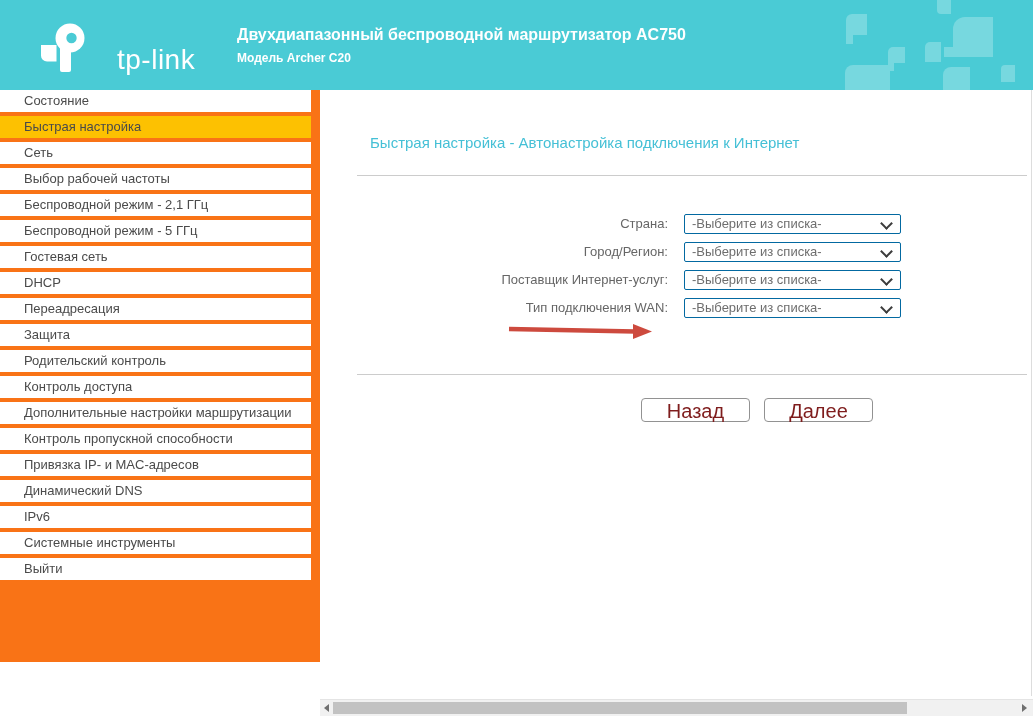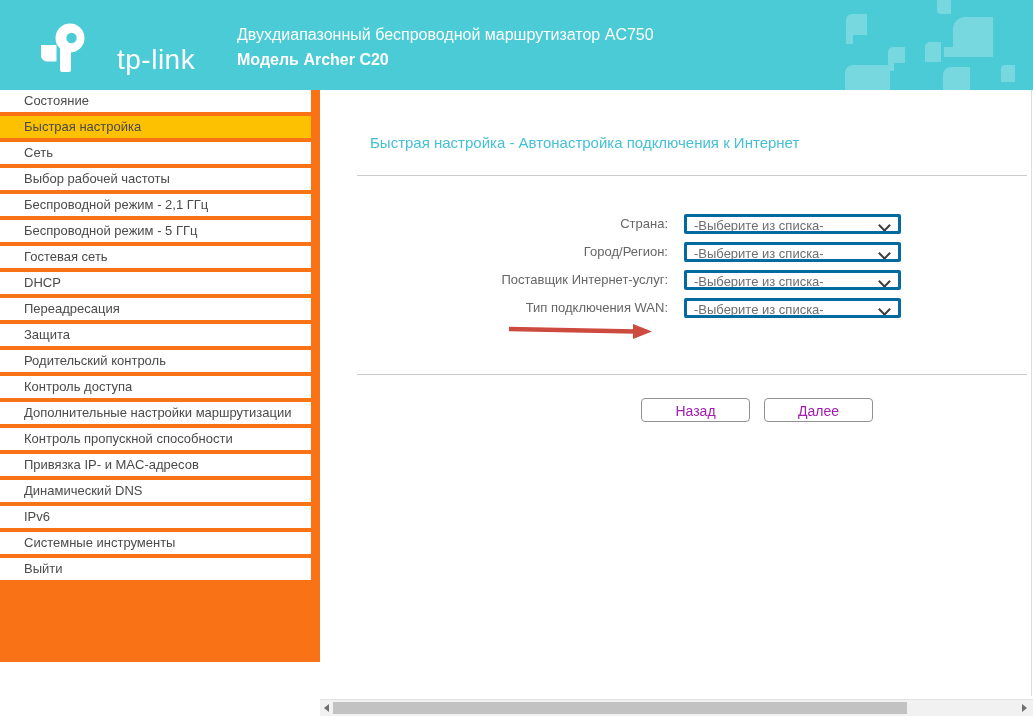--- a/index.html
+++ b/index.html
@@ -13,22 +13,22 @@
   .header {
     position:absolute; left:0; top:0; width:1033px; height:90px;
     background:#4acbd5; overflow:hidden;
   }
   .logo-wrap { position:absolute; left:41px; top:17px; width:200px; height:60px; }
   .wordmark {
     position:absolute; left:76px; top:27px; color:#fff;
     font-size:28px; font-weight:500; letter-spacing:0.5px;
   }
   .header-titles { position:absolute; left:237px; top:26px; color:#fff; }
-  .header-title  { font-size:16px; font-weight:normal; white-space:nowrap; }
-  .header-subtitle { font-size:16px; font-weight:bold; margin-top:7px; }
+  .header-title  { font-size:16px; font-weight:bold; white-space:nowrap; }
+  .header-subtitle { font-size:12px; font-weight:bold; margin-top:7px; }
 
   .deco { position:absolute; background:#77d8df; }
 
   
   .sidebar {
     position:absolute; left:0; top:90px; width:320px; height:572px;
     background:#f97316;
   }
   .menu-item {
     width:311px; height:22px; margin-bottom:4px; background:#fff;
@@ -52,21 +52,21 @@
   .sep2 { top:284px; }
 
   .form-row { position:absolute; left:0; width:100%; height:20px; }
   .row1 { top:124px; } .row2 { top:152px; } .row3 { top:180px; } .row4 { top:208px; }
   .form-label {
     position:absolute; left:0; top:0; width:348px; text-align:right;
     font-size:13px; color:#666; line-height:20px; white-space:nowrap;
   }
   .select {
     position:absolute; left:364px; top:0; width:217px; height:20px;
-    border:3px solid #0369a1; border-radius:2px; background:#fff;
+    border:1px solid #0369a1; border-radius:2px; background:#fff;
     box-sizing:border-box; font-size:13px; color:#6e6e6e;
     line-height:18px; padding-left:7px; cursor:pointer;
     white-space:nowrap; overflow:hidden;
   }
   .chevron {
     position:absolute; right:9px; top:4px; width:7px; height:7px;
     border-left:2px solid #3c3c3c; border-bottom:2px solid #3c3c3c;
     transform:rotate(-45deg);
   }
 
@@ -82,21 +82,21 @@
   }
   .check-label {
     position:absolute; left:364px; top:0; font-size:13px; color:#4d4d4d;
     line-height:14px; white-space:nowrap;
   }
   .red-arrow { position:absolute; left:186px; top:233px; }
 
   .btn {
     position:absolute; top:308px; width:109px; height:24px;
     border:1px solid #929292; border-radius:4px; background:#fff;
-    font-family:inherit; font-size:14px; color:#a21caf;
+    font-family:inherit; font-size:20px; color:#7f1d1d;
     text-align:center; line-height:22px; box-sizing:border-box; cursor:pointer;
   }
   .btn-back { left:321px; }
   .btn-next { left:444px; }
 
   .right-edge { position:absolute; right:1px; top:0; width:1px; height:606px; background:#ddd; }
 
   
   .hscroll {
     position:absolute; left:0; bottom:0; width:713px; height:17px;

